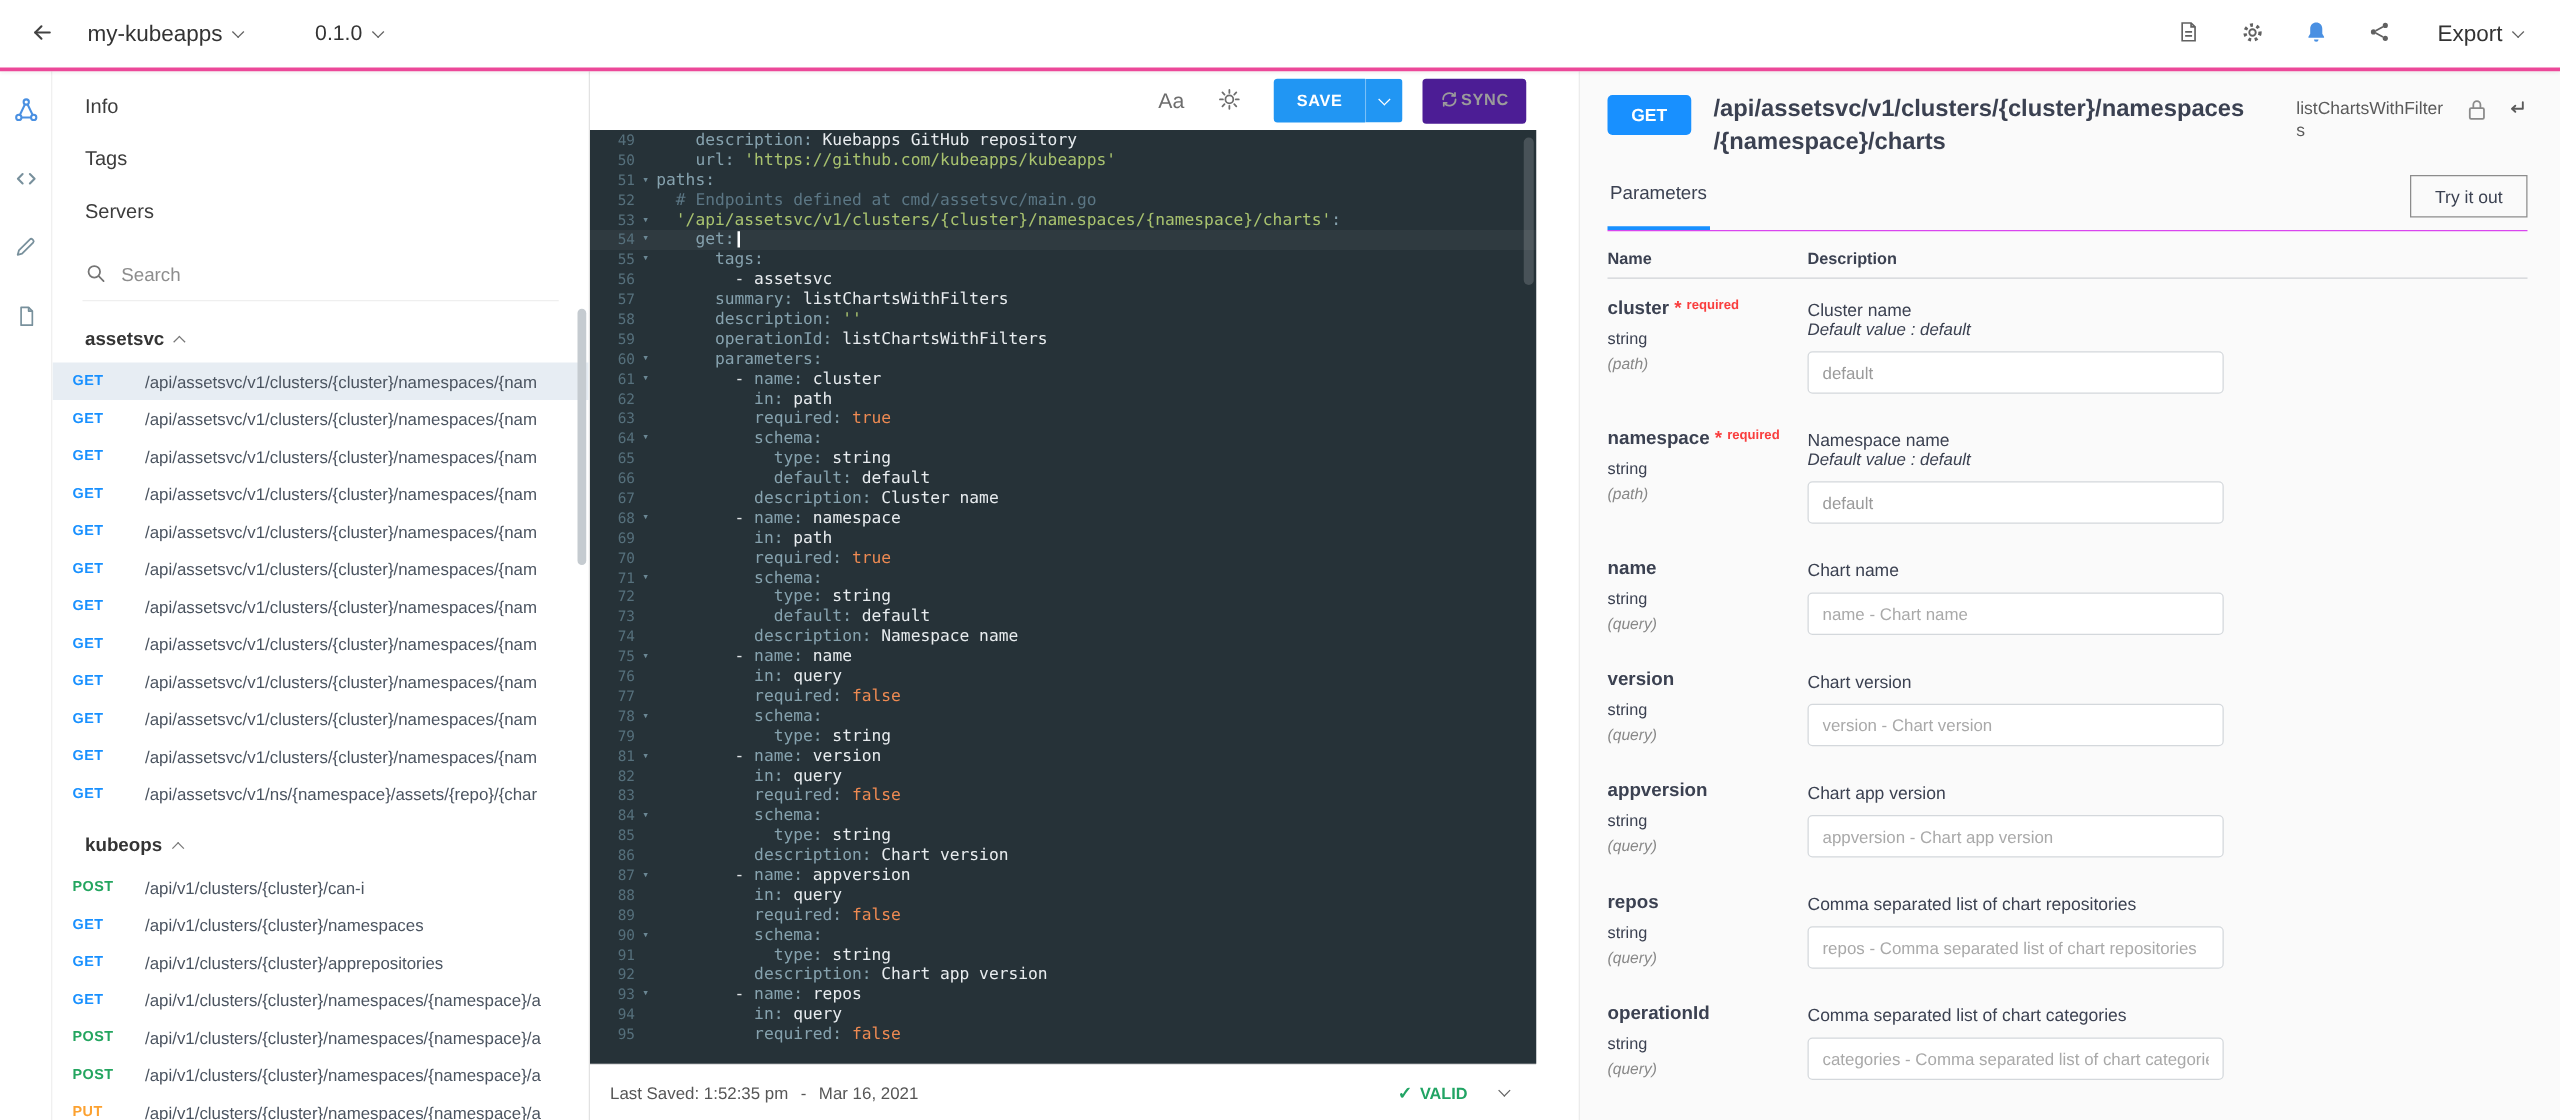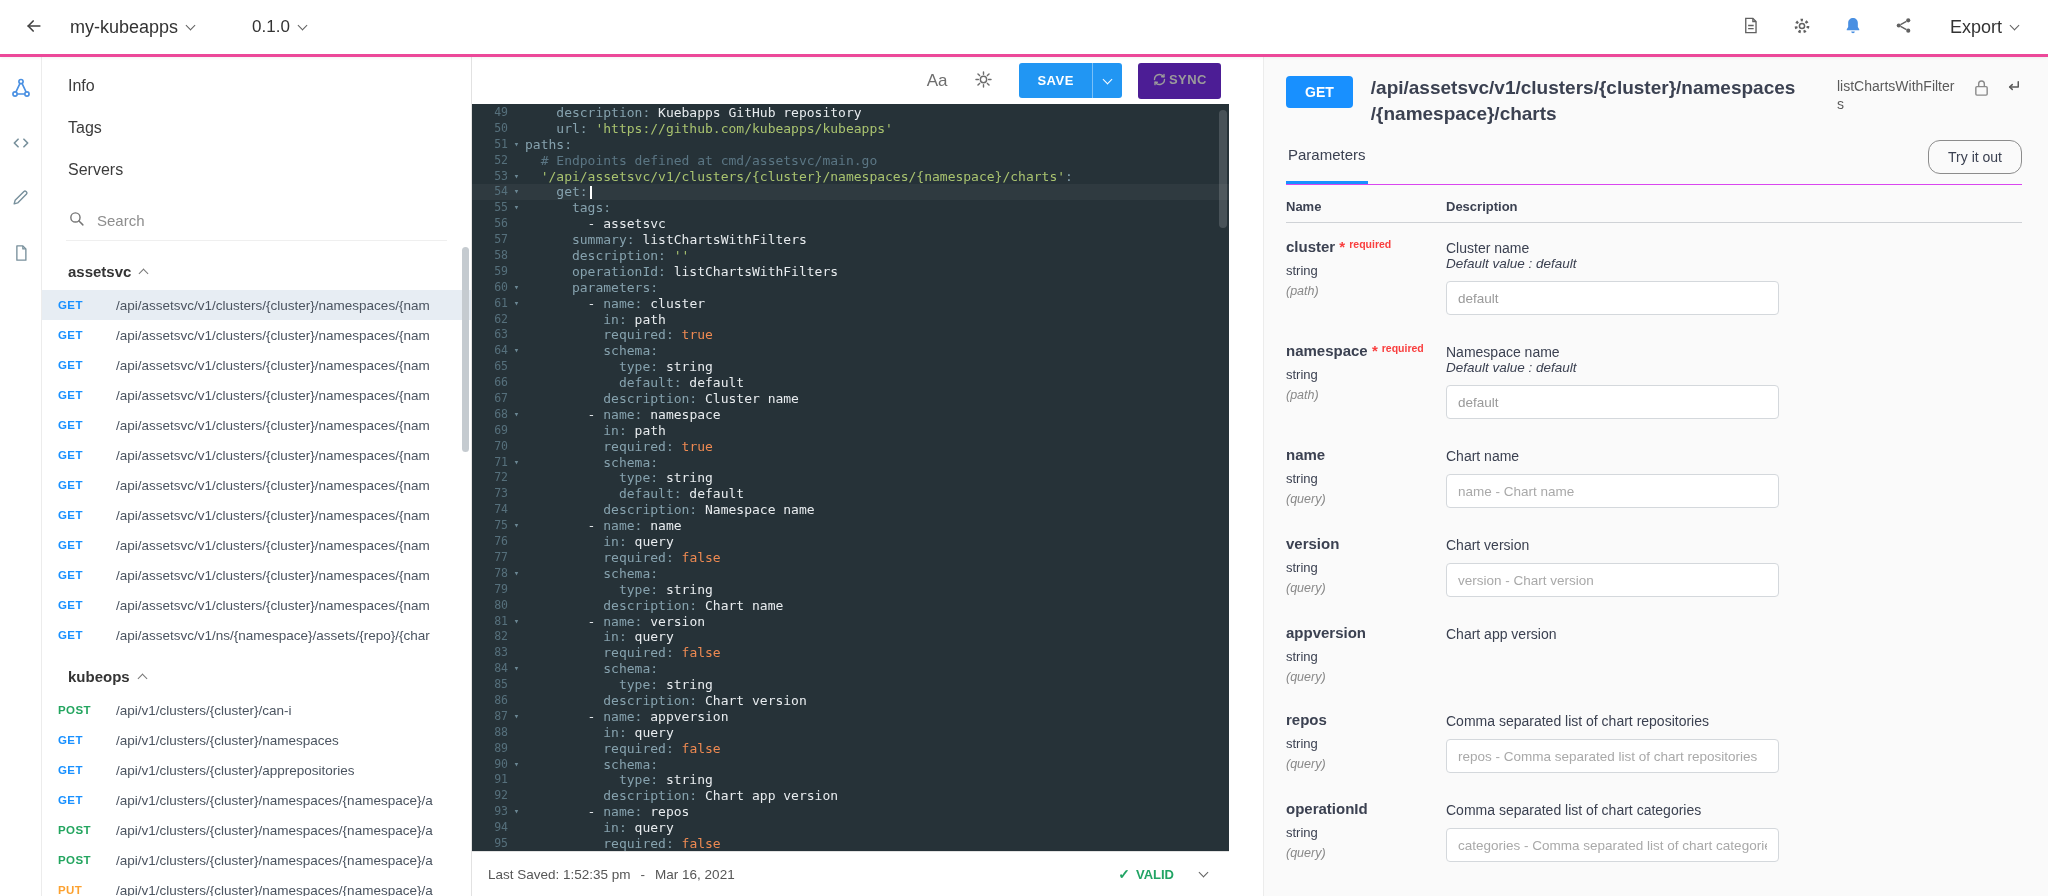--- a/index.html
+++ b/index.html
@@ -75,21 +75,21 @@
 .preview{flex:1;background:#fafafa;border-left:1px solid #ececec;padding:10px 26px 0 22px;overflow:hidden;min-width:0}
 .op-header{display:flex;align-items:flex-start;gap:18px;padding:8px 0 14px}
 .method-pill{background:var(--c-get,#1890ff);color:#fff;font-weight:bold;font-size:14px;padding:8px 19px;border-radius:4px;border:none;cursor:pointer;font-family:inherit;margin-top:1px}
 .op-path{flex:1;font-weight:bold;font-size:19px;color:#3b4151;line-height:1.35;white-space:pre-line;word-break:break-all}
 .op-id{width:118px;flex:none;font-size:14px;color:#5a5a5a;word-break:break-all;line-height:1.3;margin-top:2px}
 .op-icons{display:flex;gap:14px;margin-top:3px;align-items:flex-start}
 .op-icons span{cursor:pointer;display:inline-flex}
 .tabs-row{display:flex;border-bottom:1px solid #d946ef}
 .tab{font-size:15px;color:#3b4151;padding:6px 2px 10px;border-bottom:3px solid var(--c-get,#1890ff);cursor:pointer}
 .tabs-spacer{flex:1}
-.tryout-btn{border:1px solid #8c8c8c;background:transparent;border-radius:12px;padding:8px 19px;font-size:14px;color:#3b4151;cursor:pointer;margin-bottom:10px;font-family:inherit}
+.tryout-btn{border:1px solid #8c8c8c;background:transparent;border-radius:0;padding:8px 19px;font-size:14px;color:#3b4151;cursor:pointer;margin-bottom:10px;font-family:inherit}
 .thead{display:flex;padding:14px 0 8px;border-bottom:1px solid #cfd2d6;font-size:13px;font-weight:bold;color:#3b4151}
 .col-name{width:160px;flex:none}
 .col-desc{flex:1}
 .prow{display:flex;padding:15px 0 12px}
 .pname-col{width:160px;flex:none}
 .pdesc-col{flex:1}
 .pname{font-size:15px;font-weight:bold;color:#3b4151}
 .pstar{color:var(--c-required,#f93e3e);font-weight:bold;font-size:15px}
 .preq{color:var(--c-required,#f93e3e);font-size:10.5px;font-weight:bold;margin-left:4px;vertical-align:4px}
 .ptype{font-size:13px;color:#3b4151;margin-top:7px}
@@ -338,21 +338,20 @@
             <div class="cl"><span class="ln">70</span><span class="fold"></span><span class="ct"><span class="t-p">          </span><span class="t-k">required:</span><span class="t-b"> true</span></span></div>
             <div class="cl"><span class="ln">71</span><span class="fold">▾</span><span class="ct"><span class="t-p">          </span><span class="t-k">schema:</span></span></div>
             <div class="cl"><span class="ln">72</span><span class="fold"></span><span class="ct"><span class="t-p">            </span><span class="t-k">type:</span><span class="t-v"> string</span></span></div>
             <div class="cl"><span class="ln">73</span><span class="fold"></span><span class="ct"><span class="t-p">            </span><span class="t-k">default:</span><span class="t-v"> default</span></span></div>
             <div class="cl"><span class="ln">74</span><span class="fold"></span><span class="ct"><span class="t-p">          </span><span class="t-k">description:</span><span class="t-v"> Namespace name</span></span></div>
             <div class="cl"><span class="ln">75</span><span class="fold">▾</span><span class="ct"><span class="t-p">        - </span><span class="t-k">name:</span><span class="t-v"> name</span></span></div>
             <div class="cl"><span class="ln">76</span><span class="fold"></span><span class="ct"><span class="t-p">          </span><span class="t-k">in:</span><span class="t-v"> query</span></span></div>
             <div class="cl"><span class="ln">77</span><span class="fold"></span><span class="ct"><span class="t-p">          </span><span class="t-k">required:</span><span class="t-b"> false</span></span></div>
             <div class="cl"><span class="ln">78</span><span class="fold">▾</span><span class="ct"><span class="t-p">          </span><span class="t-k">schema:</span></span></div>
             <div class="cl"><span class="ln">79</span><span class="fold"></span><span class="ct"><span class="t-p">            </span><span class="t-k">type:</span><span class="t-v"> string</span></span></div>
-            <div class="cl"><span class="ln">80</span><span class="fold"></span><span class="ct"><span class="t-p">          </span><span class="t-k">description:</span><span class="t-v"> Chart name</span></span></div>
             <div class="cl"><span class="ln">81</span><span class="fold">▾</span><span class="ct"><span class="t-p">        - </span><span class="t-k">name:</span><span class="t-v"> version</span></span></div>
             <div class="cl"><span class="ln">82</span><span class="fold"></span><span class="ct"><span class="t-p">          </span><span class="t-k">in:</span><span class="t-v"> query</span></span></div>
             <div class="cl"><span class="ln">83</span><span class="fold"></span><span class="ct"><span class="t-p">          </span><span class="t-k">required:</span><span class="t-b"> false</span></span></div>
             <div class="cl"><span class="ln">84</span><span class="fold">▾</span><span class="ct"><span class="t-p">          </span><span class="t-k">schema:</span></span></div>
             <div class="cl"><span class="ln">85</span><span class="fold"></span><span class="ct"><span class="t-p">            </span><span class="t-k">type:</span><span class="t-v"> string</span></span></div>
             <div class="cl"><span class="ln">86</span><span class="fold"></span><span class="ct"><span class="t-p">          </span><span class="t-k">description:</span><span class="t-v"> Chart version</span></span></div>
             <div class="cl"><span class="ln">87</span><span class="fold">▾</span><span class="ct"><span class="t-p">        - </span><span class="t-k">name:</span><span class="t-v"> appversion</span></span></div>
             <div class="cl"><span class="ln">88</span><span class="fold"></span><span class="ct"><span class="t-p">          </span><span class="t-k">in:</span><span class="t-v"> query</span></span></div>
             <div class="cl"><span class="ln">89</span><span class="fold"></span><span class="ct"><span class="t-p">          </span><span class="t-k">required:</span><span class="t-b"> false</span></span></div>
             <div class="cl"><span class="ln">90</span><span class="fold">▾</span><span class="ct"><span class="t-p">          </span><span class="t-k">schema:</span></span></div>
@@ -457,20 +456,21 @@
             </div>
           </div>
           <div class="prow">
             <div class="pname-col">
               <div><span class="pname">appversion</span></div>
               <div class="ptype">string</div>
               <div class="pin">(query)</div>
             </div>
             <div class="pdesc-col">
               <div class="pdesc">Chart app version</div>
+              <input class="pinput" placeholder="appversion - Chart app version" style="">
             </div>
           </div>
           <div class="prow">
             <div class="pname-col">
               <div><span class="pname">repos</span></div>
               <div class="ptype">string</div>
               <div class="pin">(query)</div>
             </div>
             <div class="pdesc-col">
               <div class="pdesc">Comma separated list of chart repositories</div>

